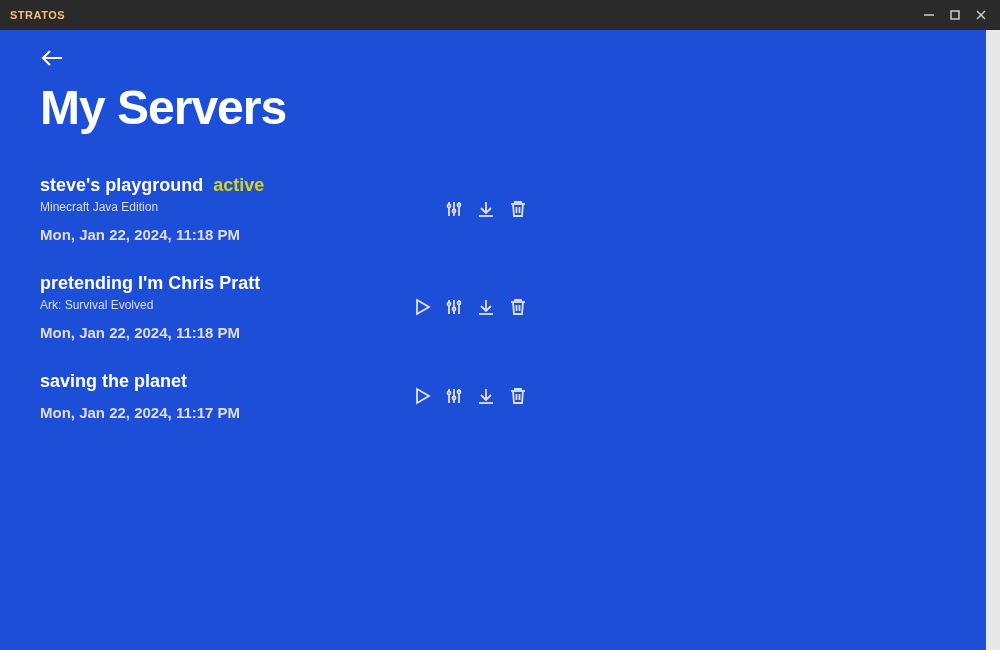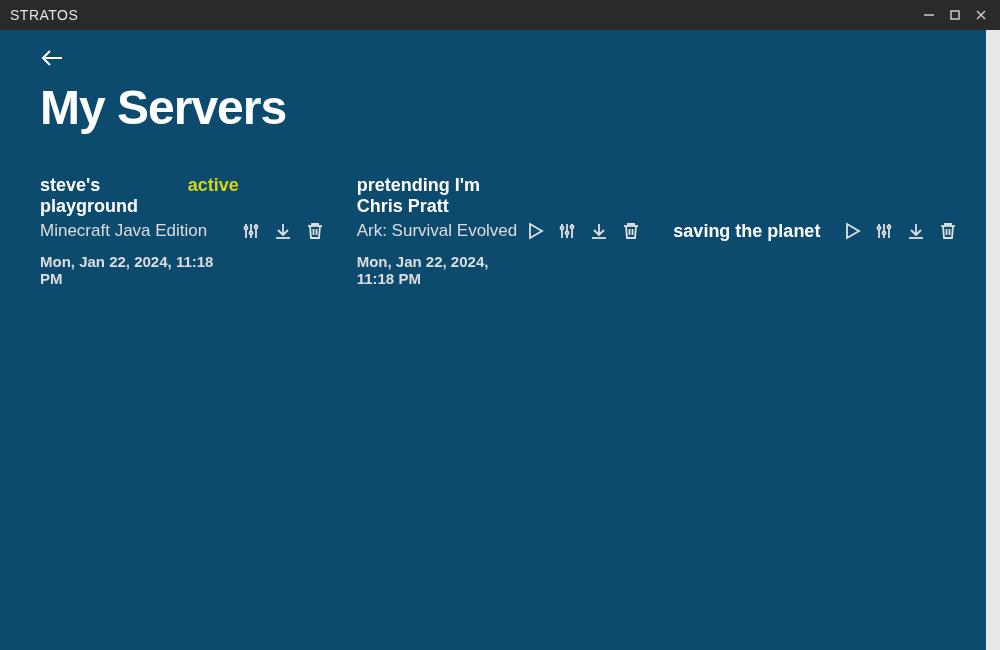--- a/index.html
+++ b/index.html
@@ -19,44 +19,45 @@
     }
     .titlebar {
       height: 30px;
       background: #2a2a2a;
       display: flex;
       align-items: center;
       padding: 0 10px;
       justify-content: space-between;
     }
     .titlebar-title {
-      font-size: 14px;
-      color: #e5e5e5;
+      font-size: 11px;
+      color: #fdba74;
       letter-spacing: 0.5px;
+      font-weight: bold;
     }
     .titlebar-controls {
       display: flex;
       gap: 8px;
       align-items: center;
     }
     .win-control {
       width: 18px;
       height: 18px;
       display: flex;
       align-items: center;
       justify-content: center;
       cursor: pointer;
     }
     .win-control svg {
       stroke: #ccc;
       stroke-width: 1.5;
     }
     .content {
       flex: 1;
-      background: #0c4a6e;
+      background: #1d4ed8;
       padding: 18px 40px 40px 40px;
       overflow-y: auto;
       position: relative;
     }
     .scrollbar {
       position: absolute;
       right: 0;
       top: 0;
       bottom: 0;
       width: 14px;
@@ -73,21 +74,21 @@
     }
     .page-title {
       font-size: 48px;
       font-weight: 900;
       letter-spacing: -1px;
       margin-bottom: 40px;
       font-family: 'Arial Black', 'Segoe UI', sans-serif;
     }
     .server-list {
       display: flex;
-      flex-direction: row;
+      flex-direction: column;
       gap: 30px;
     }
     .server-row {
       display: flex;
       align-items: center;
       justify-content: space-between;
       width: 490px;
     }
     .server-info {
       display: flex;
@@ -102,21 +103,21 @@
     .server-name {
       font-size: 18px;
       font-weight: 700;
     }
     .server-status {
       font-size: 18px;
       font-weight: 600;
       color: #d4d41a;
     }
     .server-game {
-      font-size: 17px;
+      font-size: 12px;
       color: #ddd;
       font-weight: 400;
       margin-top: 2px;
     }
     .server-date {
       font-size: 15px;
       color: #ddd;
       font-weight: 600;
       margin-top: 10px;
     }
@@ -257,20 +258,21 @@
       </div>
     </div>
   </div>
 
   <div class="server-row">
     <div class="server-info">
       <div class="server-name-line">
         <span class="server-name">saving the planet</span>
 
       </div>
+      <span class="server-date">Mon, Jan 22, 2024, 11:17 PM</span>
     </div>
     <div class="server-actions">
       <div class="action-btn">
         <svg width="20" height="20" viewBox="0 0 20 20">
               <polygon points="5,3 17,10 5,17" fill="none"></polygon>
             </svg>
       </div>
       <div class="action-btn">
         <svg width="20" height="20" viewBox="0 0 20 20">
           <line x1="5" y1="3" x2="5" y2="17"></line>

